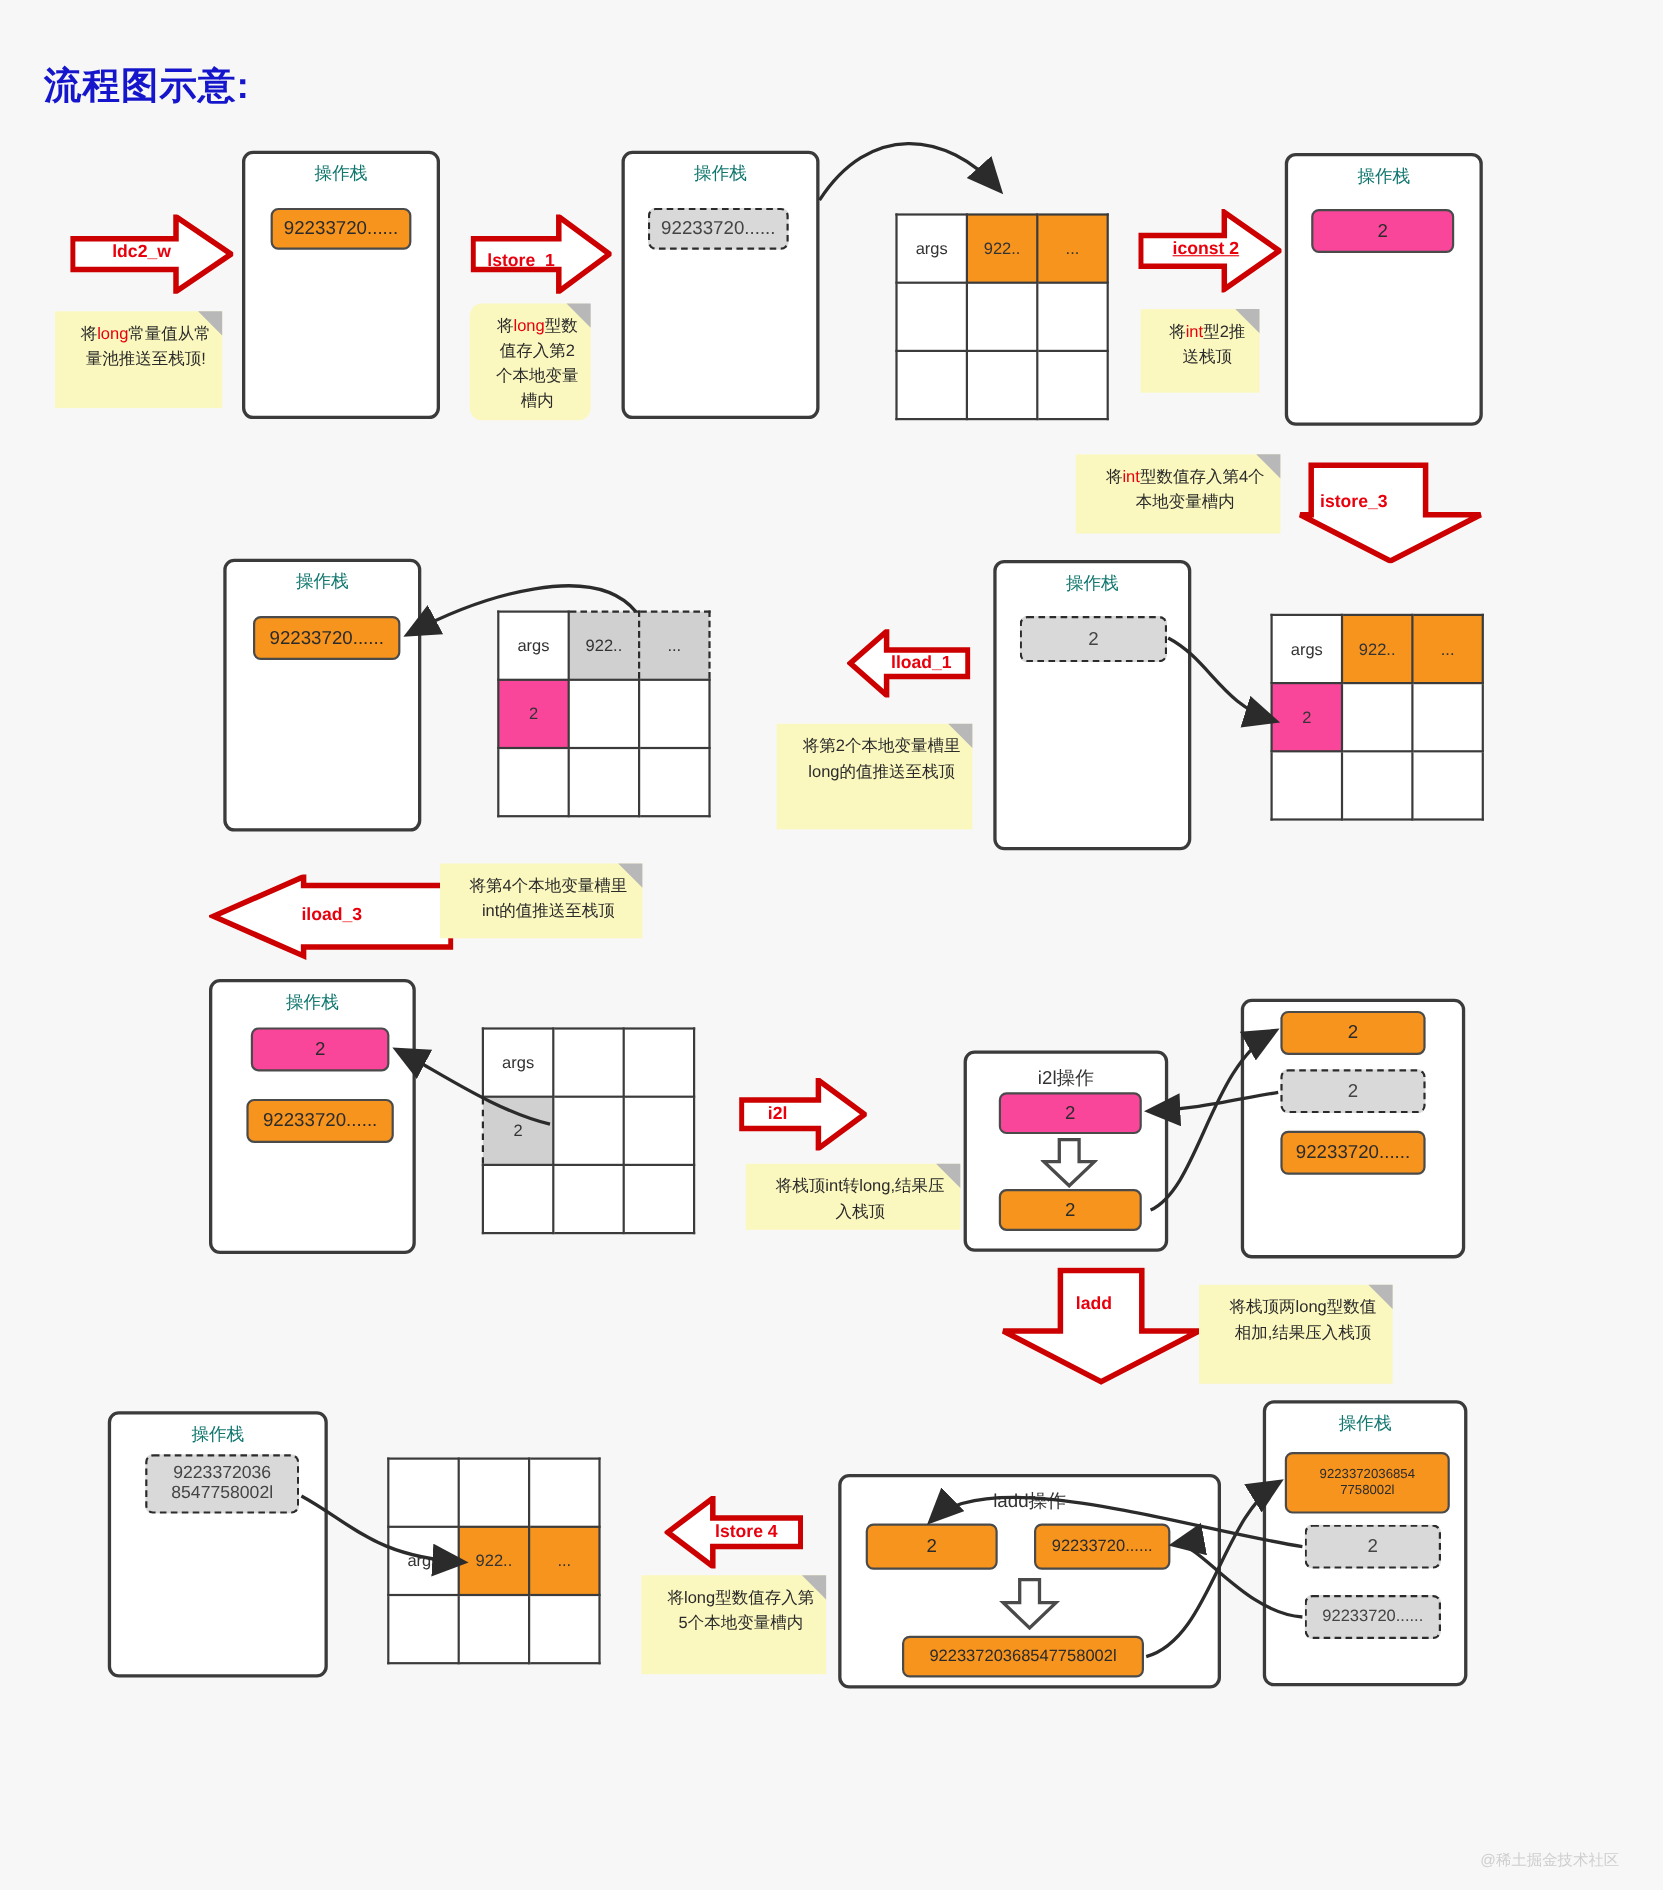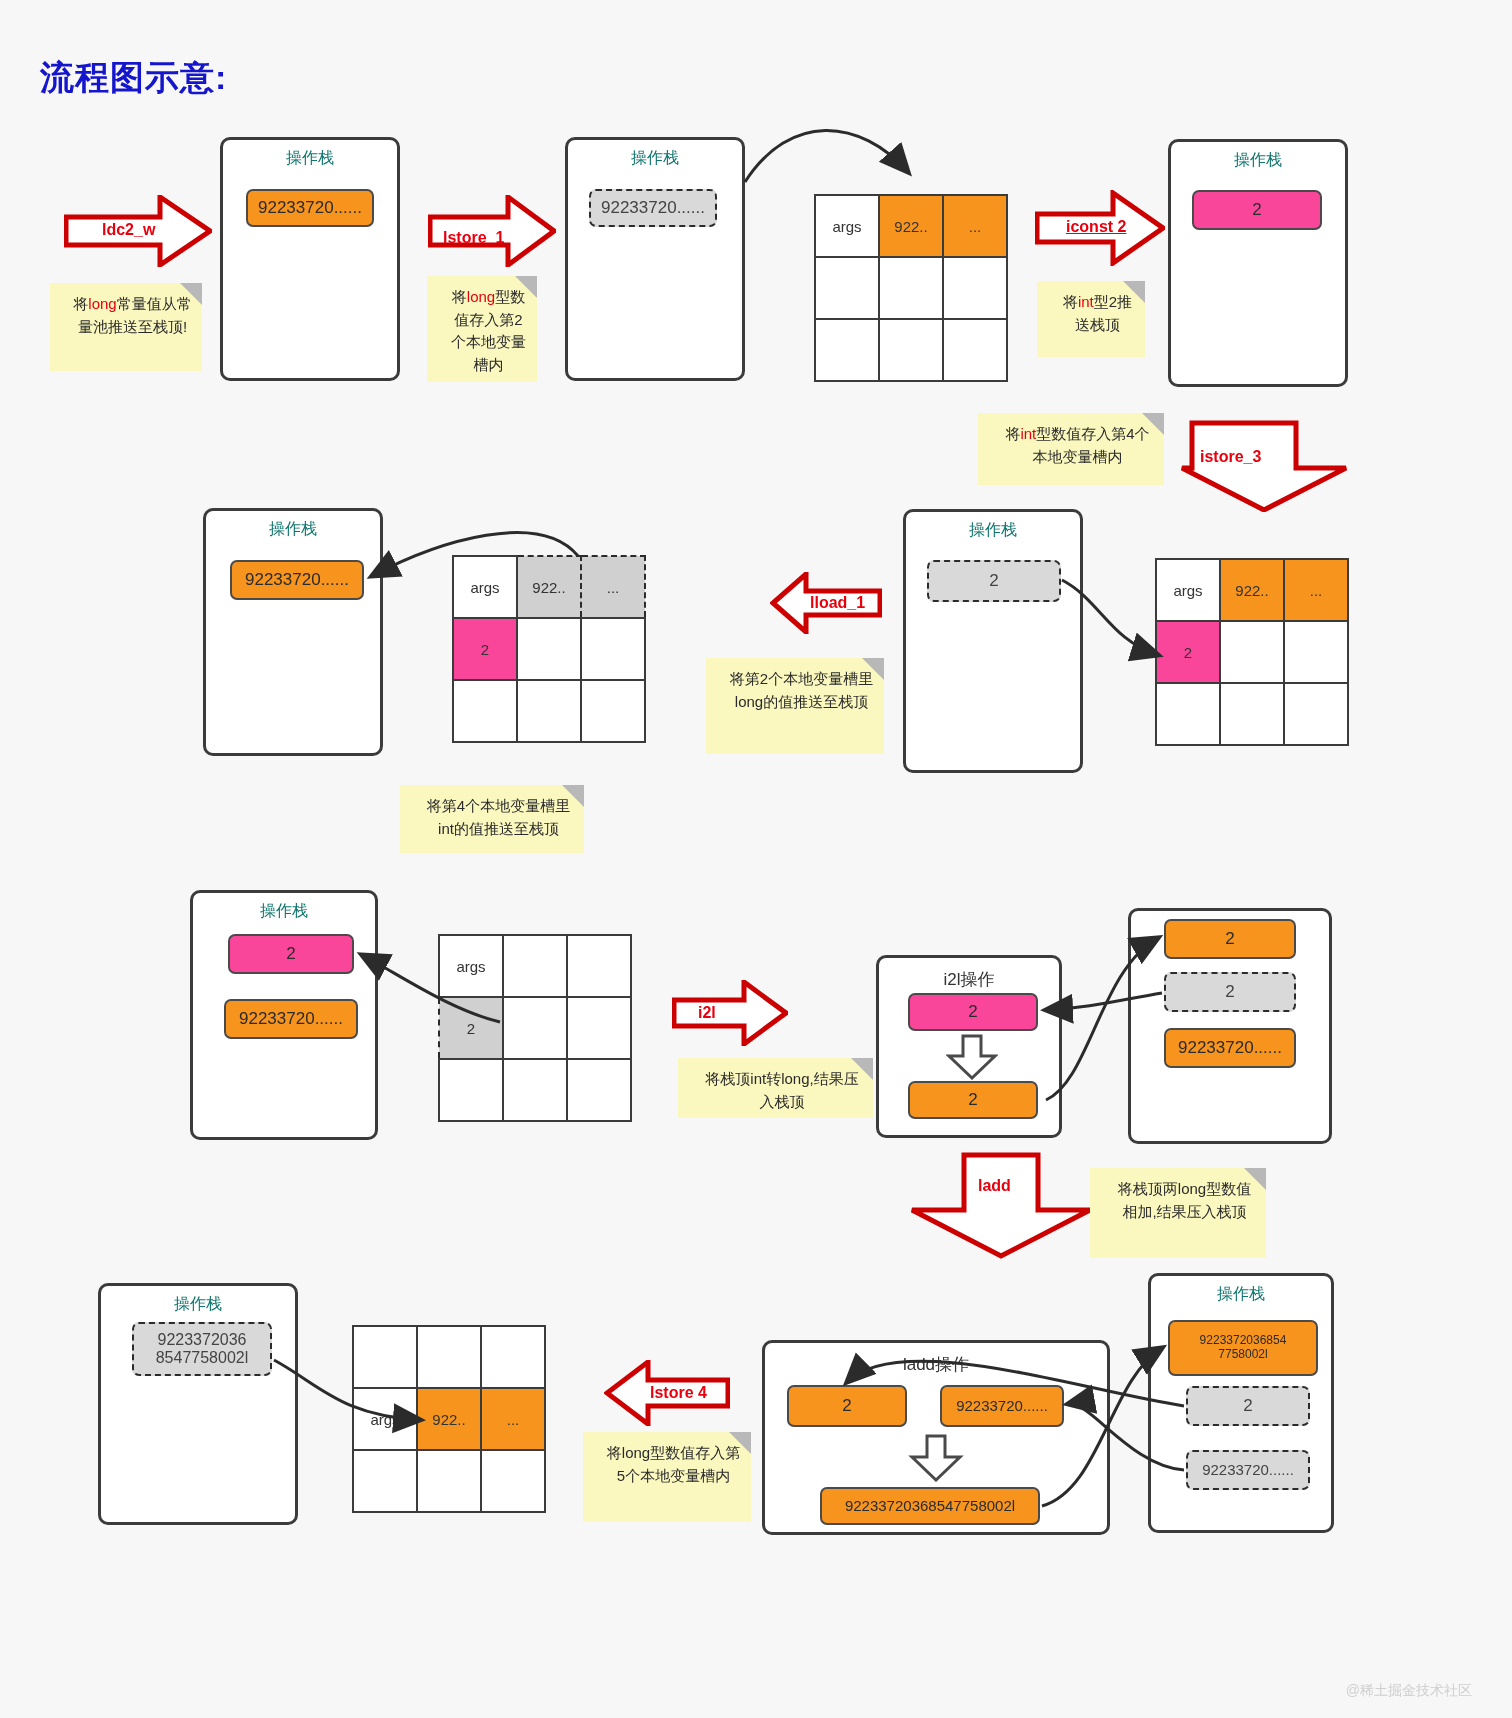--- a/index.html
+++ b/index.html
@@ -100,21 +100,21 @@
   </div>
   <div class="chip orange" style="left:246px;top:189px;width:128px;height:38px;">92233720......</div>
 
   <div class="barrow" style="left:428px;top:195px;width:128px;height:72px;">
     <svg width="128" height="72" viewBox="0 0 128 72">
       <polygon points="2,22 80,22 80,2 126,36 80,70 80,50 2,50" fill="#ffffff" stroke="#cc0000" stroke-width="5" stroke-linejoin="miter"></polygon>
     </svg>
     <div class="lbl" style="left:15px;top:34px;">lstore_1</div>
   </div>
 
-  <div class="note" style="left:427px;top:276px;width:110px;height:106px;">
+  <div class="note" style="left:427px;top:276px;width:110px;height:106px;border-radius:11px;">
     <span class="fold"></span>
     将<i>long</i>型数值存入第2个本地变量槽内
   </div>
 
   <div class="stack" style="left:565px;top:137px;width:180px;height:244px;">
     <div class="stack-title">操作栈</div>
   </div>
   <div class="chip gray" style="left:589px;top:189px;width:128px;height:38px;">92233720......</div>
 
   <table class="grid" style="left:814px;top:194px;">
@@ -220,20 +220,28 @@
       <td></td>
     </tr>
     <tr>
       <td></td>
       <td></td>
       <td></td>
     </tr>
   </tbody>
     </table>
 
+  <div class="barrow" style="left:190px;top:795px;width:222px;height:78px;">
+    <svg width="222" height="78" viewBox="0 0 222 78">
+      <polygon points="220,6 80,6 80,6 80,6 80,6 80,6 80,6" fill="none" stroke="none"></polygon>
+      <polygon points="220,8 84,8 84,8 84,8 84,8 84,8" fill="none" stroke="none"></polygon>
+      <polygon points="220,10 86,10 86,2 4,38 86,74 86,66 220,66" fill="#ffffff" stroke="#cc0000" stroke-width="5" stroke-linejoin="miter"></polygon>
+    </svg>
+    <div class="lbl" style="left:84px;top:28px;">iload_3</div>
+  </div>
 
   <div class="note" style="left:400px;top:785px;width:184px;height:68px;">
     <span class="fold"></span>
     <span>将第4个本地变量槽里int的值推送至栈顶</span>
   </div>
 
   <div class="stack" style="left:190px;top:890px;width:188px;height:250px;">
     <div class="stack-title">操作栈</div>
   </div>
   <div class="chip pink" style="left:228px;top:934px;width:126px;height:40px;">2</div>

